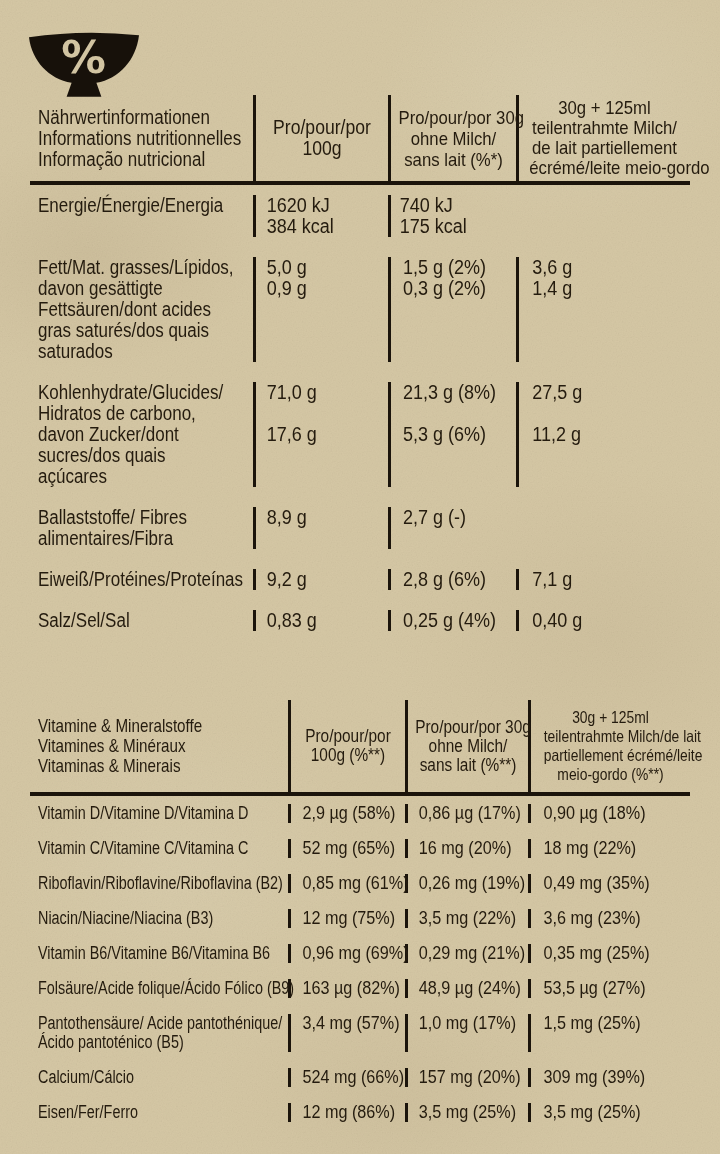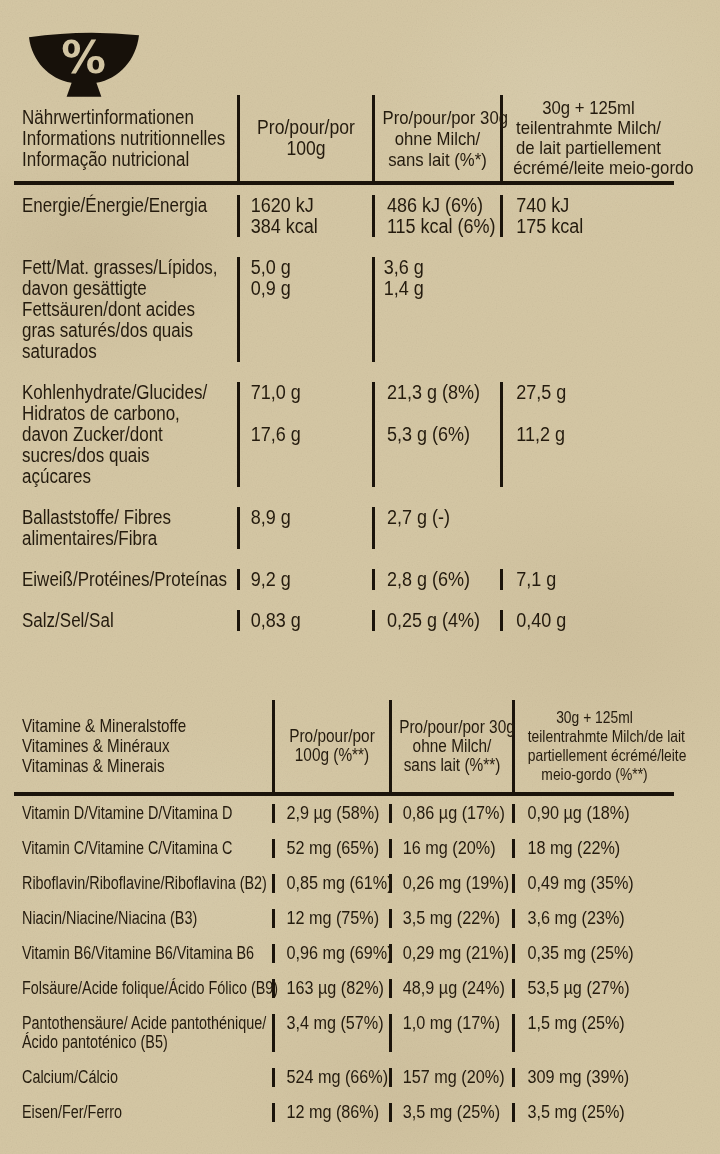--- a/index.html
+++ b/index.html
@@ -16,21 +16,21 @@
       radial-gradient(ellipse 260px 180px at 12% 22%, rgba(186,170,136,.28), transparent 65%),
       radial-gradient(ellipse 300px 220px at 78% 8%,  rgba(226,218,192,.30), transparent 60%),
       radial-gradient(ellipse 340px 260px at 85% 55%, rgba(188,172,138,.22), transparent 65%),
       radial-gradient(ellipse 300px 240px at 25% 75%, rgba(224,216,190,.25), transparent 60%),
       radial-gradient(ellipse 280px 200px at 55% 95%, rgba(186,170,136,.20), transparent 65%);
   }
   .grain{position:absolute;inset:0;width:100%;height:100%;pointer-events:none;}
 
   .logo{position:absolute;left:27px;top:26px;}
 
-  .tbl{position:absolute;left:14px;width:660px;}
+  .tbl{position:absolute;left:30px;width:660px;}
   .t1{top:95px;}
   .t2{top:700px;}
   .thead,.row{display:grid;}
   .t1 .thead,.t1 .row{grid-template-columns:223px 135px 128px 174px;}
   .t2 .thead,.t2 .row{grid-template-columns:258px 117px 123px 162px;}
   .thead{border-bottom:4px solid var(--line);}
   .t1 .thead{min-height:81px;}
   .t2 .thead{min-height:92px;}
   .hcell{display:flex;flex-direction:column;justify-content:center;padding:3px 0;}
   .ln{white-space:nowrap;}
@@ -102,40 +102,40 @@
     </div>
     <div class="tbody">
         <div class="row">
           <div class="cell c1">
             <div class="ln">Energie/Énergie/Energia</div>
           </div>
           <div class="cell c2 val bl">
             <div class="ln">1620 kJ</div>
             <div class="ln">384 kcal</div>
           </div>
-          <div class="cell c3 val bl">
-            <div class="ln">486 kJ (6%)</div>
-            <div class="ln">115 kcal (6%)</div>
-          </div>
           <div class="cell c4 val bl">
             <div class="ln">740 kJ</div>
             <div class="ln">175 kcal</div>
           </div>
         </div>
         <div class="row">
           <div class="cell c1">
             <div class="ln">Fett/Mat. grasses/Lípidos,</div>
             <div class="ln">davon gesättigte</div>
             <div class="ln">Fettsäuren/dont acides</div>
             <div class="ln">gras saturés/dos quais</div>
             <div class="ln">saturados</div>
           </div>
           <div class="cell c2 val bl">
             <div class="ln">5,0 g</div>
             <div class="ln">0,9 g</div>
+          </div>
+          <div class="cell c3 val bl">
+            <div class="ln">1,5 g (2%)</div>
+            <div class="ln">0,3 g (2%)</div>
           </div>
           <div class="cell c4 val bl">
             <div class="ln">3,6 g</div>
             <div class="ln">1,4 g</div>
           </div>
         </div>
         <div class="row">
           <div class="cell c1">
             <div class="ln">Kohlenhydrate/Glucides/</div>
             <div class="ln">Hidratos de carbono,</div>

